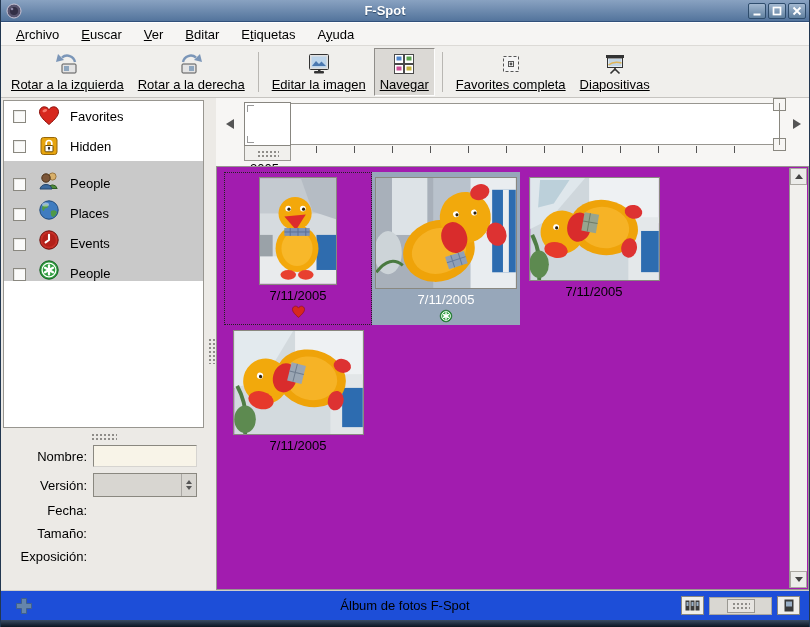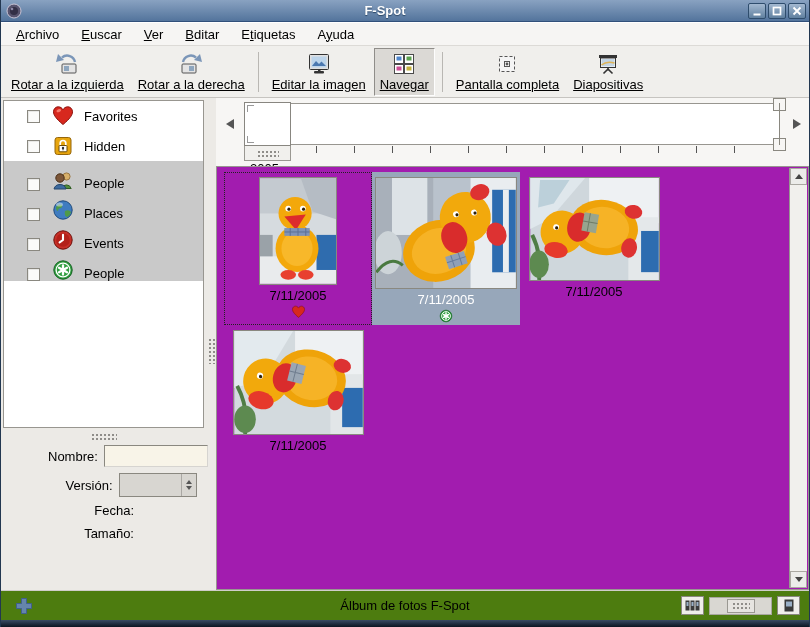--- a/index.html
+++ b/index.html
@@ -31,28 +31,28 @@
   .tbtn .ticon { height:26px; display:grid; place-items:center; }
   .tbtn.active { background:#dbd9d5; border-color:#8f8d89 #fdfdfd #fdfdfd #8f8d89; }
   .tsep { width:1px; height:40px; background:#b9b7b3; margin:0 6px; }
 
   
   .main { flex:1; display:flex; min-height:0; }
 
   
   .sidebar { width:205px; flex:0 0 205px; display:flex; flex-direction:column; }
   .taglist { margin:2px 0 0 2px; width:201px; height:328px; background:#fff; border:1px solid #989690; overflow:hidden; }
-  .tag-row { height:30px; display:flex; align-items:center; padding-left:23px; }
+  .tag-row { height:30px; display:flex; align-items:center; padding-left:9px; }
   .tag-row.hl { background:#c9c9c9;align-items:flex-end; }
   .checkbox { width:13px; height:13px; background:#fbfbfa; border:1px solid #8a8880;
               box-shadow:inset 1px 1px 0 #e8e8e6; margin-right:12px; }
   .tag-icon { width:22px; height:22px; margin-right:10px; }
   .grip-dots { background-image:radial-gradient(#8f8d89 1px, rgba(0,0,0,0) 1.1px); background-size:4px 4px; }
   .pane-grip-h { width:26px; height:8px; margin:5px auto 4px; }
-  .details { padding-right:9px;padding-left:47px; }
+  .details { padding-right:9px; }
   .drow { display:flex; align-items:center; margin-bottom:6px; }
   .dlabel { width:86px; text-align:right; margin-right:6px; }
   .dinput { width:104px; height:22px; background:#f8f4e8; border:1px solid; border-color:#8a8880 #d6d4d0 #d6d4d0 #8a8880; font:inherit; padding:0 3px; }
   .dcombo { width:104px; height:24px; background:#d8d6d1; border:1px solid #8a8880; position:relative; }
   .dcombo .spin { position:absolute; right:0; top:0; bottom:0; width:15px; border-left:1px solid #aaa8a4;
                   display:flex; flex-direction:column; align-items:center; justify-content:center; gap:2px; }
   .arr-up-s { width:0; height:0; border-left:3.5px solid transparent; border-right:3.5px solid transparent; border-bottom:4px solid #555; }
   .arr-dn-s { width:0; height:0; border-left:3.5px solid transparent; border-right:3.5px solid transparent; border-top:4px solid #555; }
   .plainrow { margin-bottom:8px; }
 
@@ -97,21 +97,21 @@
   .ptag { height:16px; margin-top:1px; display:grid; place-items:center; }
 
   
   .vscroll { position:absolute; top:1px; right:1px; bottom:1px; width:18px; background:#f1f0ed;
              border-left:1px solid #989690; display:flex; flex-direction:column; justify-content:space-between; }
   .sbtn { height:17px; border:1px solid #aaa8a2; background:#ececea; display:grid; place-items:center; }
   .arr-up { width:0; height:0; border-left:4px solid transparent; border-right:4px solid transparent; border-bottom:5px solid #444; }
   .arr-dn { width:0; height:0; border-left:4px solid transparent; border-right:4px solid transparent; border-top:5px solid #444; }
 
   
-  .statusbar { height:30px; flex:0 0 30px; background:#4d7c0f; border-top:1px solid #cfcdc9;
+  .statusbar { height:30px; flex:0 0 30px; background:#1d4ed8; border-top:1px solid #cfcdc9;
                position:relative; display:flex; align-items:center; justify-content:center; }
   .plus-btn { position:absolute; left:13px; top:5px; width:20px; height:20px; display:grid; place-items:center; }
   .zoom-controls { position:absolute; right:9px; top:5px; display:flex; align-items:center; gap:5px; }
   .zbtn { width:23px; height:19px; border:1px solid #8a8880; background:#efeeea; display:grid; place-items:center; }
   .zslider { width:63px; height:18px; background:#d9d7d2; border:1px solid #a8a6a0; position:relative; }
   .zgrip { position:absolute; left:17px; top:1px; width:28px; height:14px; background:#e6e4e0;
            border:1px solid #9a9892; display:grid; place-items:center; }
   .zgrip .grip-dots { width:18px; height:7px; }
 
   .bottom-frame { height:7px; flex:0 0 7px; background:linear-gradient(#3a4c64,#0b1522); }
@@ -211,21 +211,21 @@
     </div>
     <div class="tsep"></div>
     <div class="tbtn">
       <span class="ticon">
         <svg width="24" height="24">
             <rect x="4.5" y="4.5" width="15" height="15" fill="#f4f4f4" stroke="#555" stroke-dasharray="3 2"></rect>
             <rect x="9.5" y="9.5" width="5" height="5" fill="none" stroke="#555"></rect>
             <circle cx="12" cy="12" r="1.4" fill="#555"></circle>
           </svg>
       </span>
-      <span>Pantalla completa</span>
+      <span>Favorites completa</span>
     </div>
     <div class="tbtn">
       <span class="ticon">
         <svg width="26" height="24">
             <rect x="4" y="3" width="18" height="3" fill="#333"></rect>
             <rect x="5.5" y="6" width="15" height="9.5" fill="#fff" stroke="#333"></rect>
             <rect x="6.5" y="7" width="13" height="7.5" fill="#c3d5e4"></rect>
             <path d="M6.5 13 q5-4 13-2" stroke="#e0b457" stroke-width="1.5" fill="none"></path>
             <line x1="13" y1="15.5" x2="13" y2="18.5" stroke="#333" stroke-width="1.6"></line>
             <path d="M13 17 l-4.5 4.5 M13 17 l4.5 4.5" stroke="#333" stroke-width="1.6" fill="none"></path>
@@ -324,20 +324,24 @@
                 <span class="arr-dn-s"></span>
               </span>
           </span>
         </div>
         <div class="plainrow drow" style="margin-top:6px">
           <span class="dlabel">Fecha:</span>
           <span></span>
         </div>
         <div class="plainrow drow">
           <span class="dlabel">Tamaño:</span>
+          <span></span>
+        </div>
+        <div class="plainrow drow">
+          <span class="dlabel">Exposición:</span>
           <span></span>
         </div>
       </div>
     </div>
 
     <div class="vsplit">
       <div class="pane-grip-v grip-dots"></div>
     </div>
 
     <div class="content">

